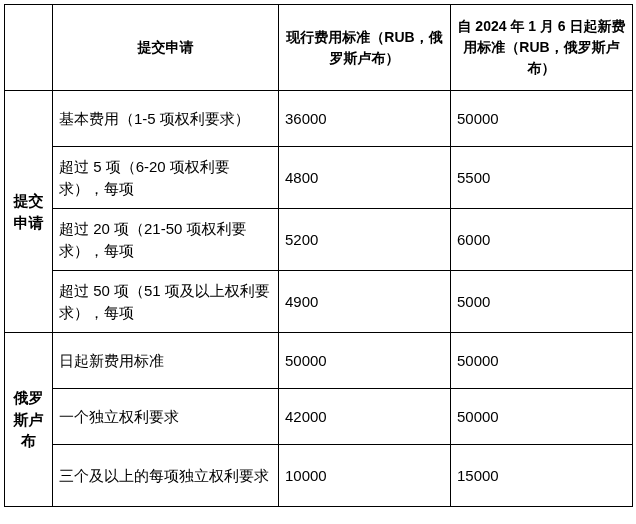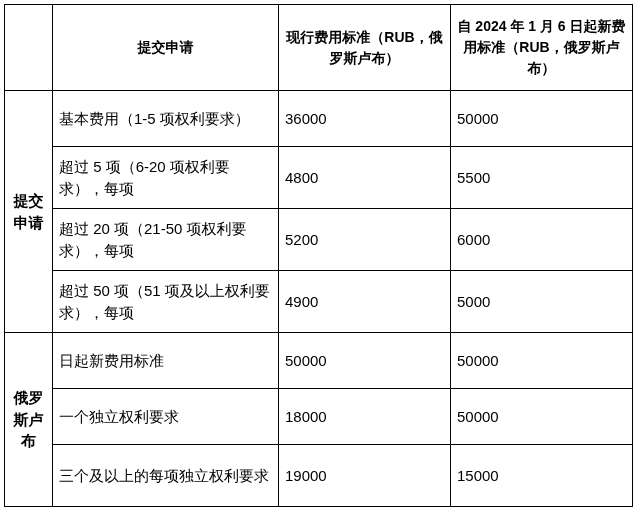--- a/index.html
+++ b/index.html
@@ -132,23 +132,23 @@
       <tr class="body-row">
         <td class="group-cell" rowspan="3">
           <span class="vtext">俄罗斯卢布</span>
         </td>
         <td class="item-cell">日起新费用标准</td>
         <td class="num-cell">50000</td>
         <td class="num-cell">50000</td>
       </tr>
       <tr class="body-row">
         <td class="item-cell">一个独立权利要求</td>
-        <td class="num-cell">18000</td>
+        <td class="num-cell">42000</td>
         <td class="num-cell">50000</td>
       </tr>
       <tr class="body-row tall">
         <td class="item-cell">三个及以上的每项独立权利要求</td>
-        <td class="num-cell">19000</td>
+        <td class="num-cell">10000</td>
         <td class="num-cell">15000</td>
       </tr>
     </tbody>
   </table>
 </div>
 
 </body></html>

